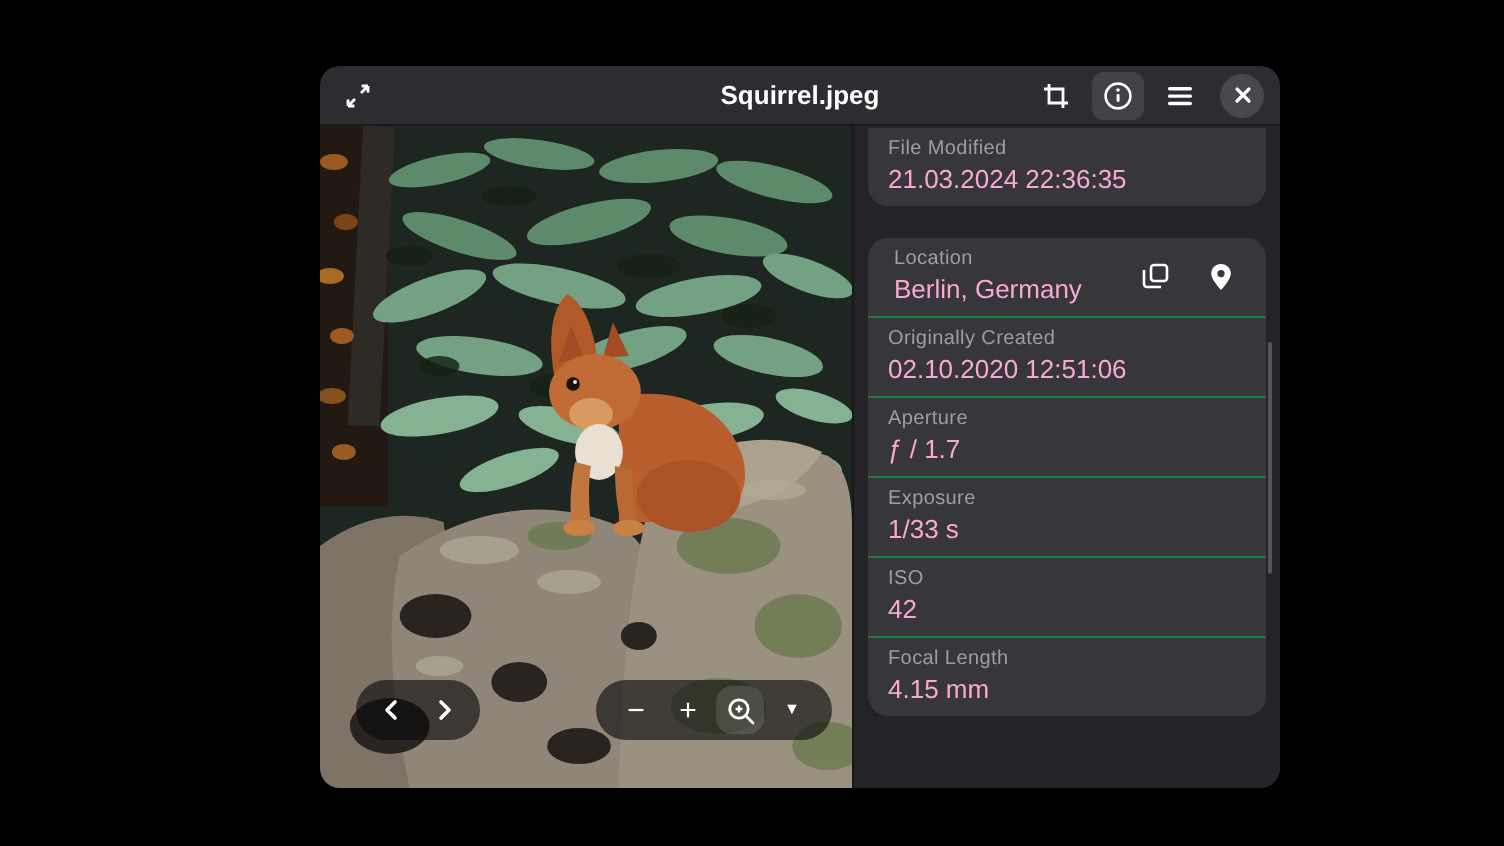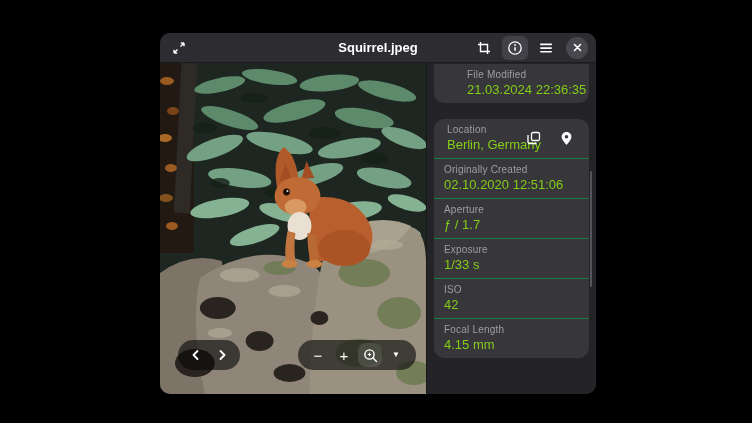--- a/index.html
+++ b/index.html
@@ -1,18 +1,18 @@
 <!DOCTYPE html>
 <html><head>
 <meta charset="utf-8">
 <style>
   * { margin:0; padding:0; box-sizing:border-box; }
   html,body { width:752px; height:423px; background:#000; overflow:hidden;
     font-family:"Liberation Sans", sans-serif; }
-  .window { position:absolute; left:160px; top:33px; width:436px; height:361px;
+  .window { position:absolute; left:160px; top:33px; width:480px; height:361px;
     background:#242428; border-radius:10px; overflow:hidden; display:flex; flex-direction:column;
     box-shadow:0 8px 30px rgba(0,0,0,.8); }
   .titlebar { height:30px; flex:0 0 30px; background:#2d2d31; display:flex; align-items:center;
     padding:0 6px; border-bottom:1px solid #1b1b1e; position:relative; }
   .tb-btn { width:26px; height:24px; display:flex; align-items:center; justify-content:center;
     border-radius:6px; color:#ffffff; cursor:pointer; flex:0 0 auto; }
   .tb-btn svg { display:block; }
   .tb-title { position:absolute; left:0; right:0; text-align:center; color:#ffffff;
     font-size:13px; font-weight:bold; pointer-events:none; }
   .tb-right { margin-left:auto; display:flex; align-items:center; gap:5px; }
@@ -26,25 +26,25 @@
   .pill { position:absolute; height:30px; background:rgba(10,10,10,0.62); border-radius:15px;
     display:flex; align-items:center; padding:0 6px; gap:2px; }
   .pill-nav { left:18px; bottom:24px; }
   .pill-zoom { right:10px; bottom:24px; padding:0 8px; }
   .pill-btn { width:24px; height:24px; display:flex; align-items:center; justify-content:center;
     color:#fff; border-radius:8px; cursor:pointer; font-size:15px; }
   .pill-btn.toggled { background:rgba(255,255,255,0.12); }
   .caret { font-size:8px; line-height:1; }
   .sidebar { flex:1; background:#242428; position:relative; padding:0 7px; overflow:hidden; }
   .card { background:#37373b; border-radius:10px; }
-  .card.clipped-top { border-top-left-radius:0; border-top-right-radius:0; margin-top:1px;padding-left:23px; }
+  .card.clipped-top { border-top-left-radius:0; border-top-right-radius:0; margin-top:1px; }
   .prop-row { padding:5px 10px 6px; min-height:34px; }
   .prop-row + .prop-row { border-top:1px solid #15803d; }
   .prop-label { font-size:10px; color:#9d9ea4; letter-spacing:.2px; }
-  .prop-value { font-size:13px; color:#84cc16; margin-top:2px; white-space:nowrap; }
+  .prop-value { font-size:13px; color:#f9a8d4; margin-top:2px; white-space:nowrap; }
   .gap { height:16px; }
   .row-flex { display:flex; align-items:center;padding-left:13px; }
   .row-flex .txt { flex:1; min-width:0; }
   .icon-btn { width:26px; height:26px; flex:0 0 auto; display:flex; align-items:center;
     justify-content:center; color:#ffffff; border-radius:6px; cursor:pointer; margin-left:6px; }
   .scrollbar { position:absolute; right:4px; top:108px; width:2px; height:116px;
     background:#55555b; border-radius:2px; }
 </style>
 </head>
 <body>

